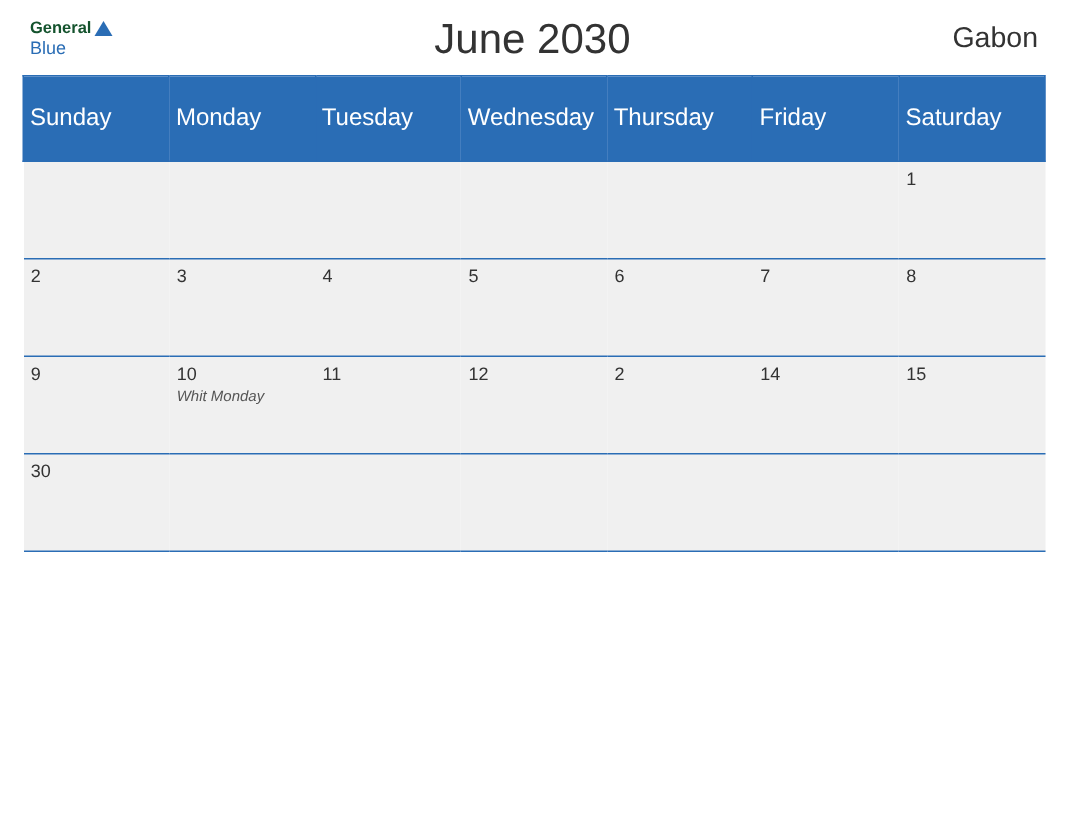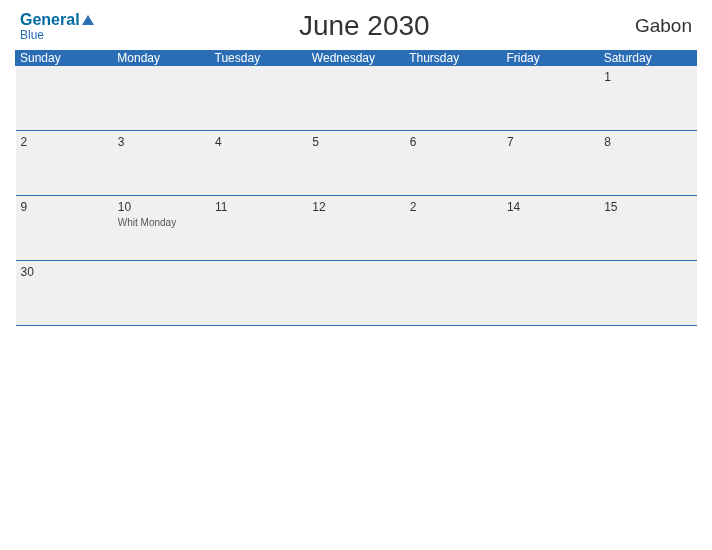--- a/index.html
+++ b/index.html
@@ -23,22 +23,22 @@
       margin-bottom: 8px;
       padding: 0 5px;
     }
     .logo {
       display: flex;
       flex-direction: column;
       font-size: 11px;
       line-height: 1.1;
     }
     .logo-general {
-      color: #0369a1;
-      font-size: 16px;
+      color: #14532d;
+      font-size: 11px;
       font-weight: bold;
       text-align: right;
     }
     .logo-blue {
       color: #2a6db5;
       font-size: 12px;
       font-weight: normal;
     }
     .logo-triangle {
       display: inline-block;
@@ -62,23 +62,23 @@
       font-weight: normal;
     }
     .calendar-table {
       width: 100%;
       border-collapse: collapse;
       table-layout: fixed;
     }
     .calendar-table thead tr th {
       background: #2a6db5;
       color: #fff;
-      font-size: 12px;
-      font-weight: normal;
-      padding: 0 4px;
+      font-size: 16px;
+      font-weight: normal;
+      padding: 19px 4px;
       text-align: left;
       border: 1px solid #2a6db5;
     }
     .calendar-table tbody tr {
       border-bottom: 1px solid #2a6db5;
     }
     .calendar-table tbody tr td {
       background: #f0f0f0;
       vertical-align: top;
       padding: 4px 5px;
@@ -95,20 +95,21 @@
       font-size: 12px;
       color: #333;
       display: block;
       margin-bottom: 2px;
     }
     .holiday-text {
       font-size: 10px;
       color: #555;
       display: block;
       line-height: 1.3;
+      font-style: italic;
     }
     .empty-cell {
       background: #f0f0f0 !important;
     }
     
     .row-1 td { background: #f0f0f0 !important; }
     .row-2 td { background: #f0f0f0 !important; }
     .row-3 td { background: #f0f0f0 !important; }
     .row-4 td { background: #f0f0f0 !important; }
     .row-5 td { background: #f0f0f0 !important; }

